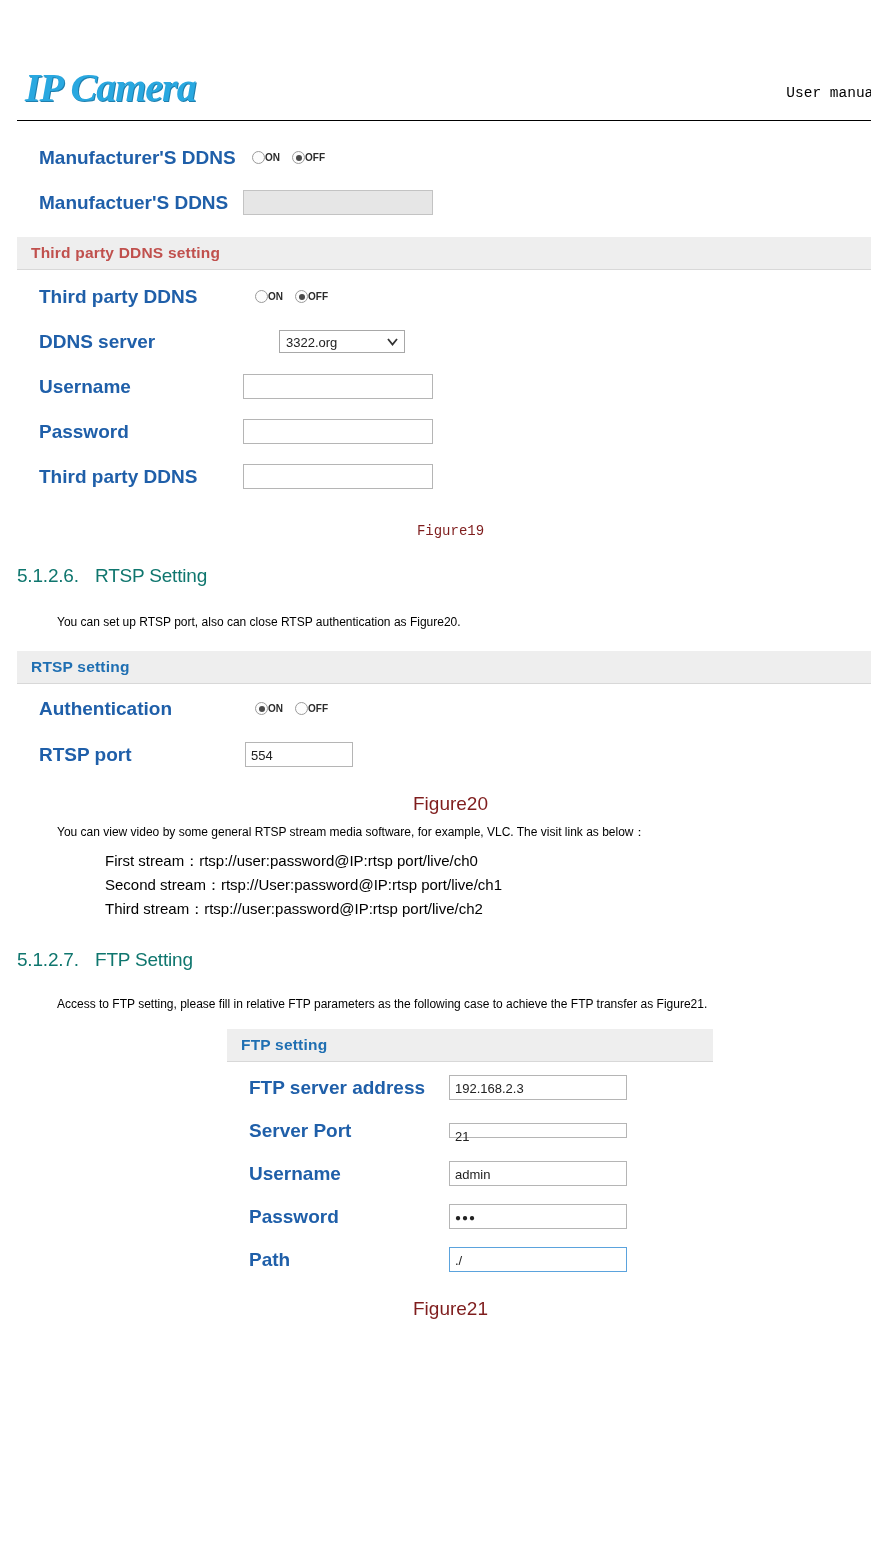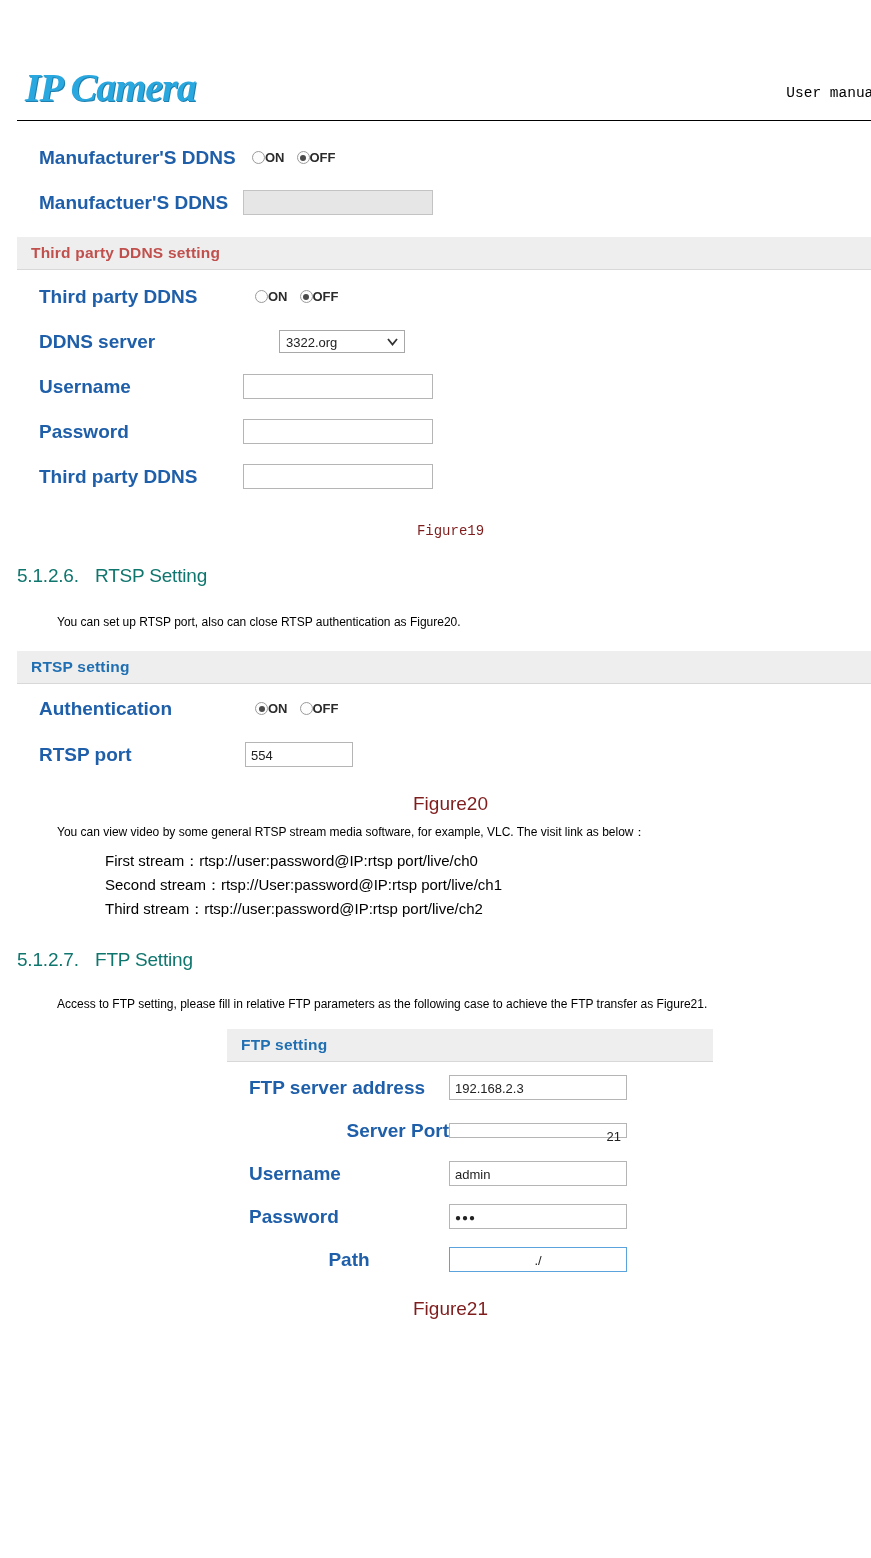--- a/index.html
+++ b/index.html
@@ -113,21 +113,21 @@
     left: 50%;
     top: 50%;
     width: 6px;
     height: 6px;
     margin: -3px 0 0 -3px;
     border-radius: 50%;
     background: #4a4a4a;
   }
   .radio-label {
     margin-right: 12px;
-    font-size: 13px;
+    font-size: 10px;
     color: #2b2b2b;
     font-weight: bold;
   }
   .textbox {
     border: 1px solid #b5b5b5;
     background: #ffffff;
     height: 22px;
     line-height: 22px;
     font-size: 13px;
     padding: 0 5px;
@@ -334,36 +334,36 @@
     <p class="body indent" style="margin-top:22px;">Access to FTP setting, please fill in relative FTP parameters as the following case to achieve the FTP transfer as Figure21.</p>
 
     <div class="panel" style="margin-top:14px;margin-left:210px;width:472px;">
       <div class="panel-title blue" style="width:472px;">FTP setting</div>
 
       <div class="row" style="margin-top:9px;">
         <div class="row-label" style="width:222px;">FTP server address</div>
         <div class="textbox" style="width:178px;height:25px;line-height:25px;">192.168.2.3</div>
       </div>
 
-      <div class="row" style="margin-top:10px;text-align:right;">
+      <div class="row" style="margin-top:10px;">
         <div class="row-label" style="width:222px;">Server Port</div>
         <div class="textbox" style="width:178px;height:15px;line-height:25px;">21</div>
       </div>
 
       <div class="row" style="margin-top:10px;">
         <div class="row-label" style="width:222px;">Username</div>
         <div class="textbox" style="width:178px;height:25px;line-height:25px;">admin</div>
       </div>
 
       <div class="row" style="margin-top:10px;">
         <div class="row-label" style="width:222px;">Password</div>
         <div class="textbox" style="width:178px;height:25px;line-height:25px;font-size:10px;letter-spacing:1px;">●●●</div>
       </div>
 
-      <div class="row" style="margin-top:10px;text-align:center;">
+      <div class="row" style="margin-top:10px;">
         <div class="row-label" style="width:222px;">Path</div>
         <div class="textbox focus" style="width:178px;height:25px;line-height:25px;">./</div>
       </div>
     </div>
 
     <div class="figcap sans" style="margin-top:22px;">Figure21</div>
 
   </div>
 
   <div class="footer">15 / 23</div>

